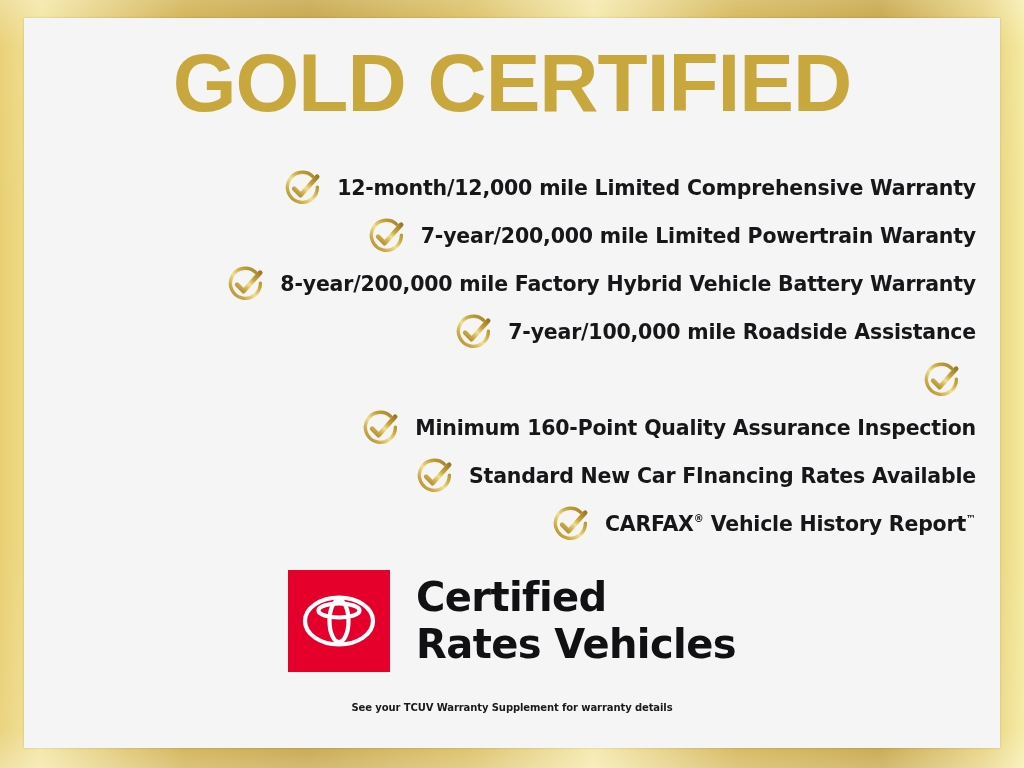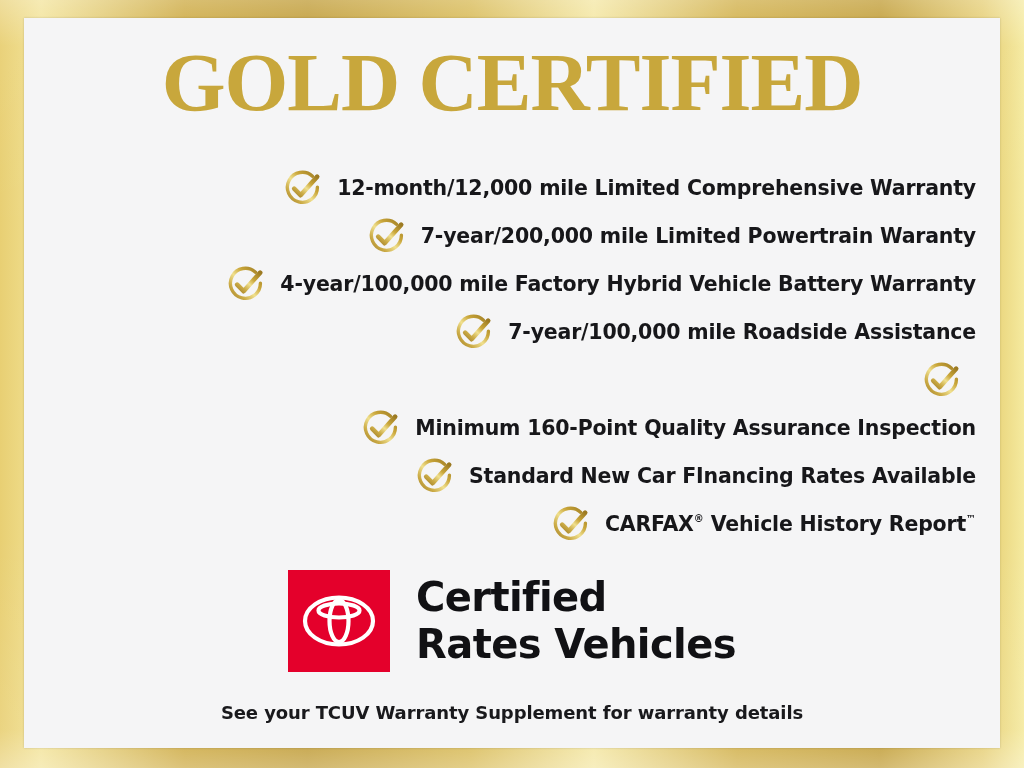--- a/index.html
+++ b/index.html
@@ -61,21 +61,21 @@
   }
 
   
   #certificate-title {
     position: absolute;
     left: 0;
     right: 0;
     top: 24px;
     text-align: center;
     color: #c8a73c;
-    font-family: Liberation Serif, serif;
+    font-family: Liberation Sans, sans-serif;
     font-weight: 700;
     font-size: 82px;
     letter-spacing: -1px;
     line-height: 1;
     white-space: nowrap;
   }
 
   
   #benefits-list {
     position: absolute;
@@ -145,21 +145,21 @@
 
   
   #certificate-footer {
     position: absolute;
     left: 0;
     right: 0;
     top: 684px;
     text-align: center;
     font-family: "DejaVu Sans", sans-serif;
     font-weight: 700;
-    font-size: 18px;
+    font-size: 10px;
     color: #19191c;
     letter-spacing: -0.1px;
   }
 </style>
 </head>
 <body>
 
 <div id="certificate-frame">
 
   <div id="frame-sheen"></div>
@@ -199,21 +199,21 @@
         <span class="benefit-text">7-year/200,000 mile Limited Powertrain Waranty</span>
       </div>
 
       <div class="benefit-row">
         <span class="benefit-check">
           <svg viewBox="0 0 44 44" width="44" height="44" aria-hidden="true">
             <path d="M31.5 10.2 A15 15 0 1 0 36.4 21.3" fill="none" stroke="url(#gg1)" stroke-width="3.4" stroke-linecap="round"></path>
             <path d="M13.2 22.6 L19.6 29.2 L36.2 10.6" fill="none" stroke="url(#gg1)" stroke-width="4.6" stroke-linecap="round" stroke-linejoin="round"></path>
           </svg>
         </span>
-        <span class="benefit-text">4-year/100,000 mile Factory Hybrid Vehicle Battery Warranty</span>
+        <span class="benefit-text">8-year/200,000 mile Factory Hybrid Vehicle Battery Warranty</span>
       </div>
 
       <div class="benefit-row">
         <span class="benefit-check">
           <svg viewBox="0 0 44 44" width="44" height="44" aria-hidden="true">
             <path d="M31.5 10.2 A15 15 0 1 0 36.4 21.3" fill="none" stroke="url(#gg1)" stroke-width="3.4" stroke-linecap="round"></path>
             <path d="M13.2 22.6 L19.6 29.2 L36.2 10.6" fill="none" stroke="url(#gg1)" stroke-width="4.6" stroke-linecap="round" stroke-linejoin="round"></path>
           </svg>
         </span>
         <span class="benefit-text">7-year/100,000 mile Roadside Assistance</span>

